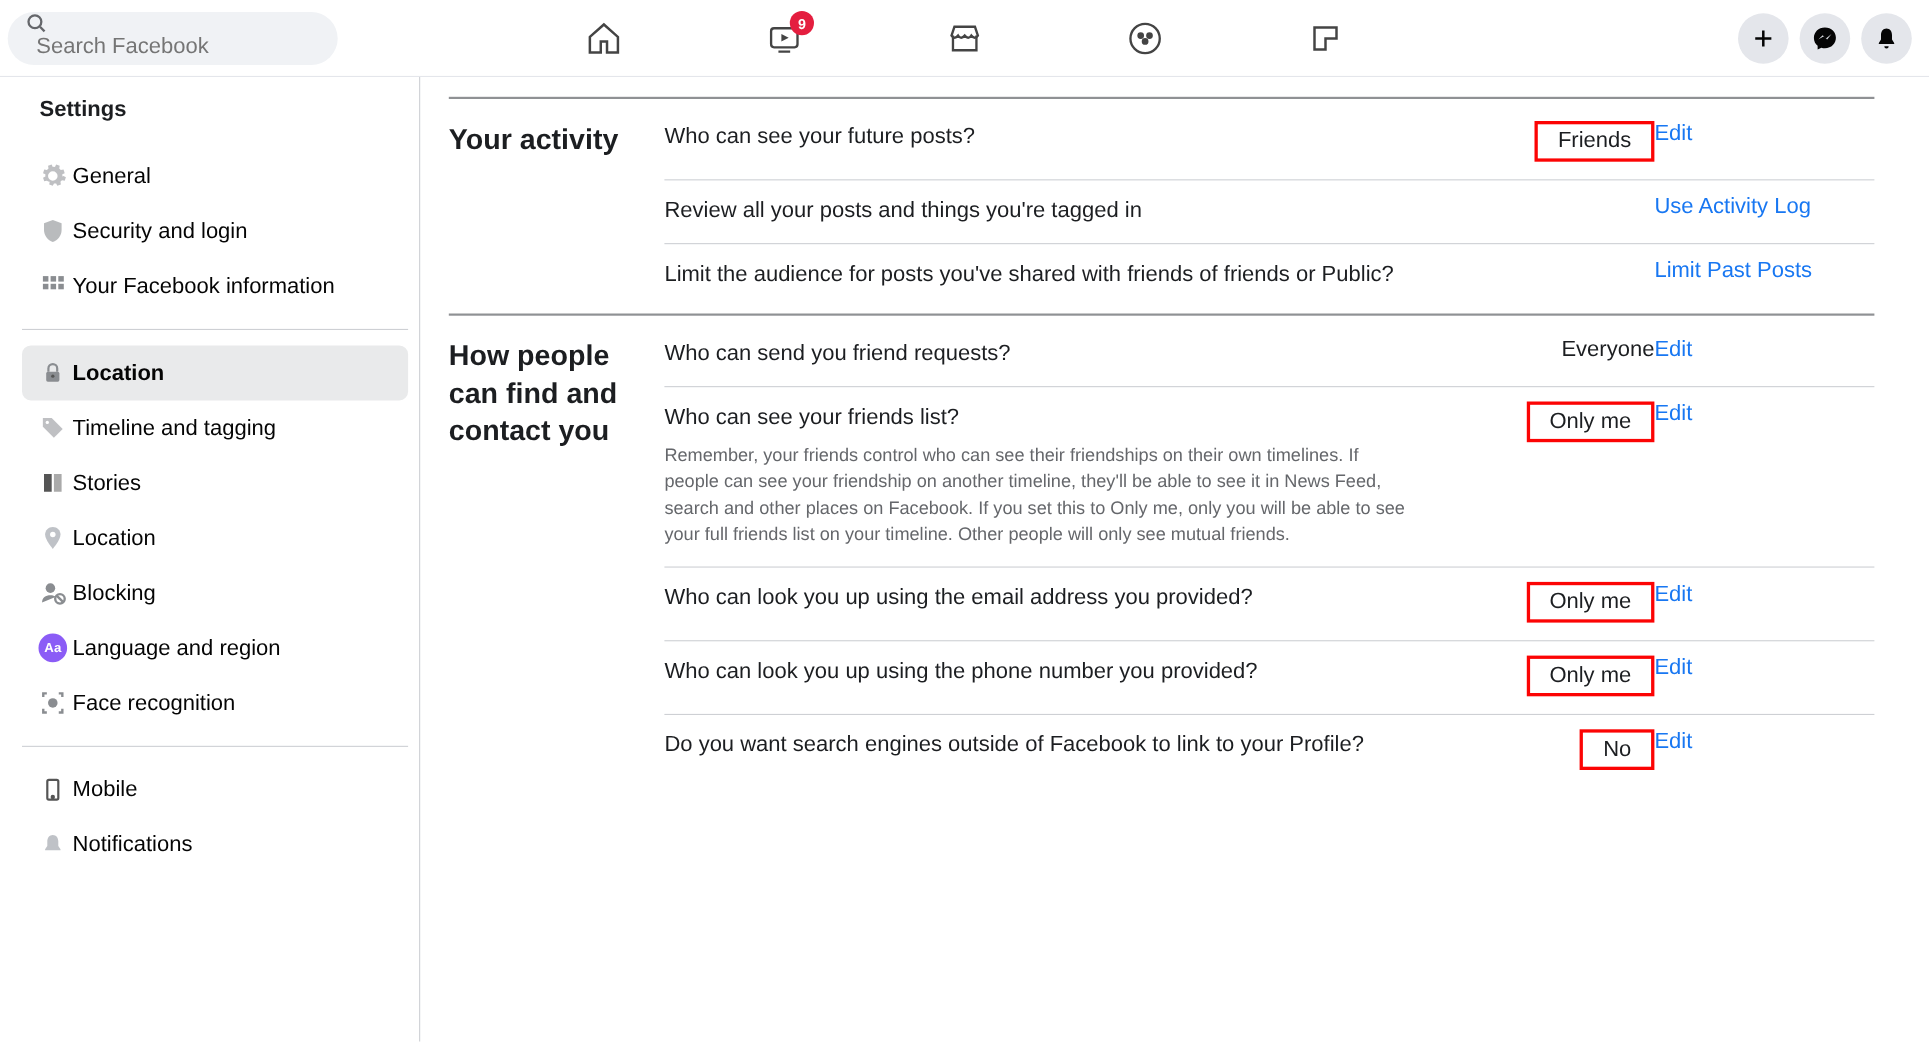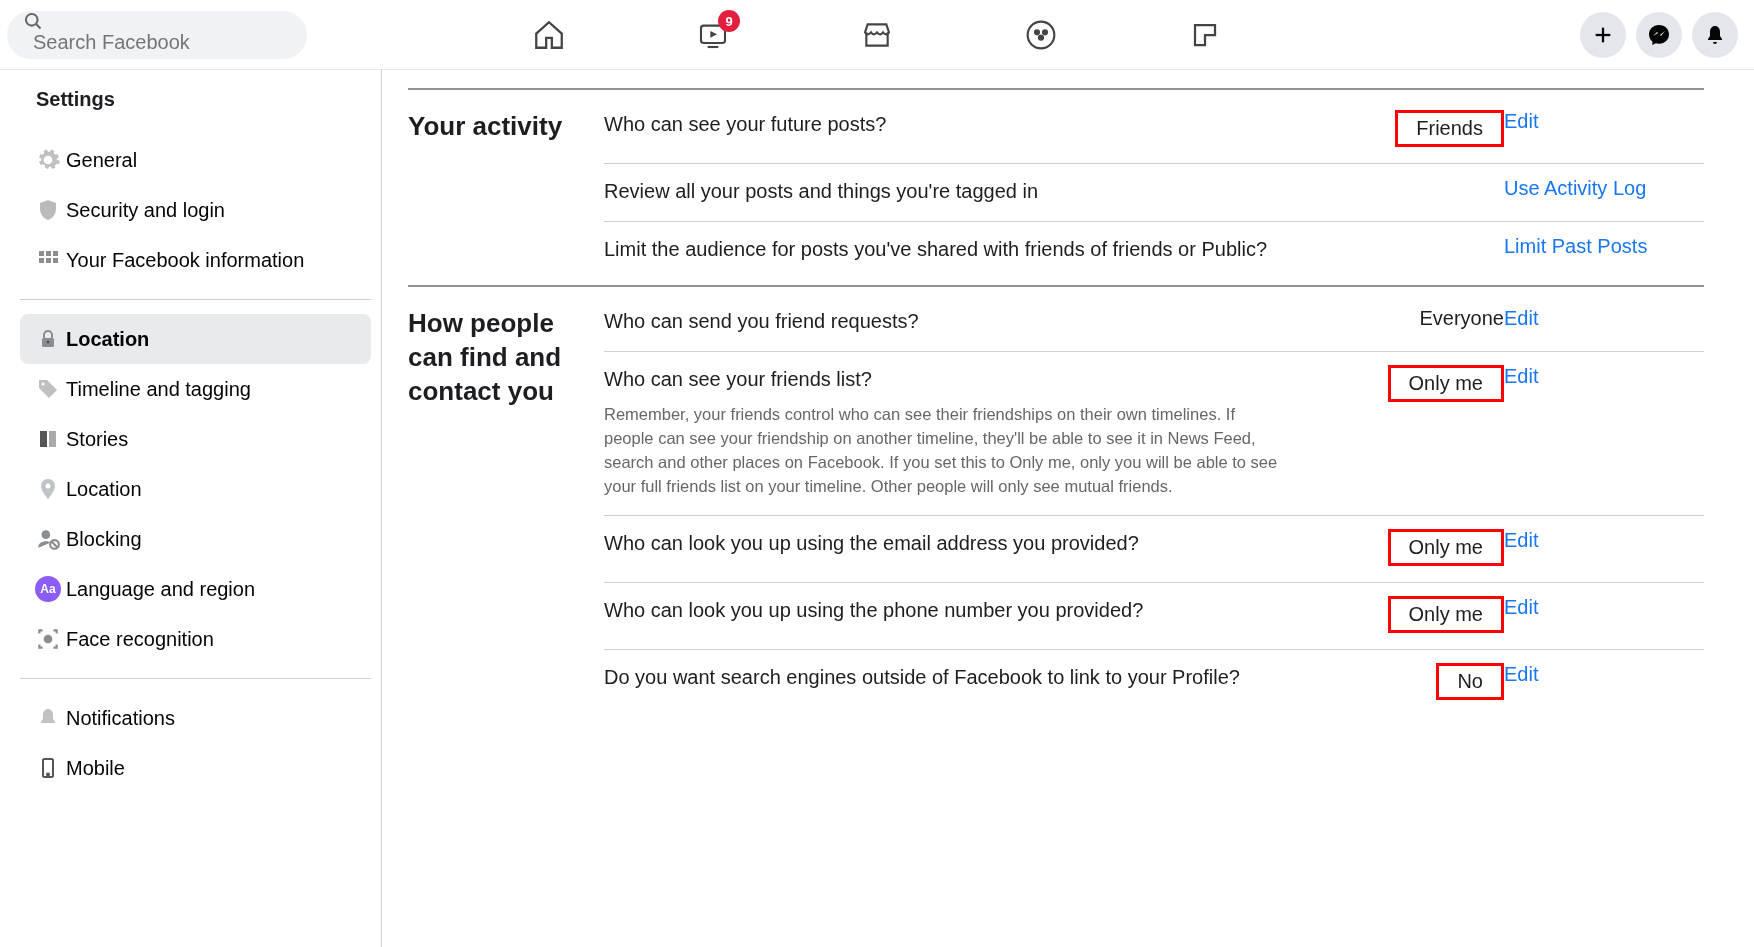--- a/index.html
+++ b/index.html
@@ -375,35 +375,35 @@
             <circle cx="12" cy="12" r="4" fill="#8a8d91" stroke="none"></circle>
           </svg>
       </span>
       <span>Face recognition</span>
     </div>
 
     <hr class="side-sep">
 
     <div class="side-item">
       <span class="side-icon">
-        <svg width="24" height="24" viewBox="0 0 24 24" fill="#bfc2c7">
-            <path d="M12 3 C9 3 7 5.5 7 9 V13 L5 16 V17 H19 V16 L17 13 V9 C17 5.5 15 3 12 3 Z"></path>
-          </svg>
-      </span>
-      <span>Notifications</span>
-    </div>
-
-    <div class="side-item">
-      <span class="side-icon">
         <svg width="24" height="24" viewBox="0 0 24 24" fill="none" stroke="#555" stroke-width="2">
             <rect x="7" y="3" width="10" height="18" rx="1.5"></rect>
             <circle cx="12" cy="18.5" r="1" fill="#555"></circle>
           </svg>
       </span>
       <span>Mobile</span>
+    </div>
+
+    <div class="side-item">
+      <span class="side-icon">
+        <svg width="24" height="24" viewBox="0 0 24 24" fill="#bfc2c7">
+            <path d="M12 3 C9 3 7 5.5 7 9 V13 L5 16 V17 H19 V16 L17 13 V9 C17 5.5 15 3 12 3 Z"></path>
+          </svg>
+      </span>
+      <span>Notifications</span>
     </div>
   </div>
 
   <div class="main">
 
     <div class="section">
       <div class="section-label">Your activity</div>
       <div class="rows">
         <div class="row">
           <div class="row-text">Who can see your future posts?</div>

